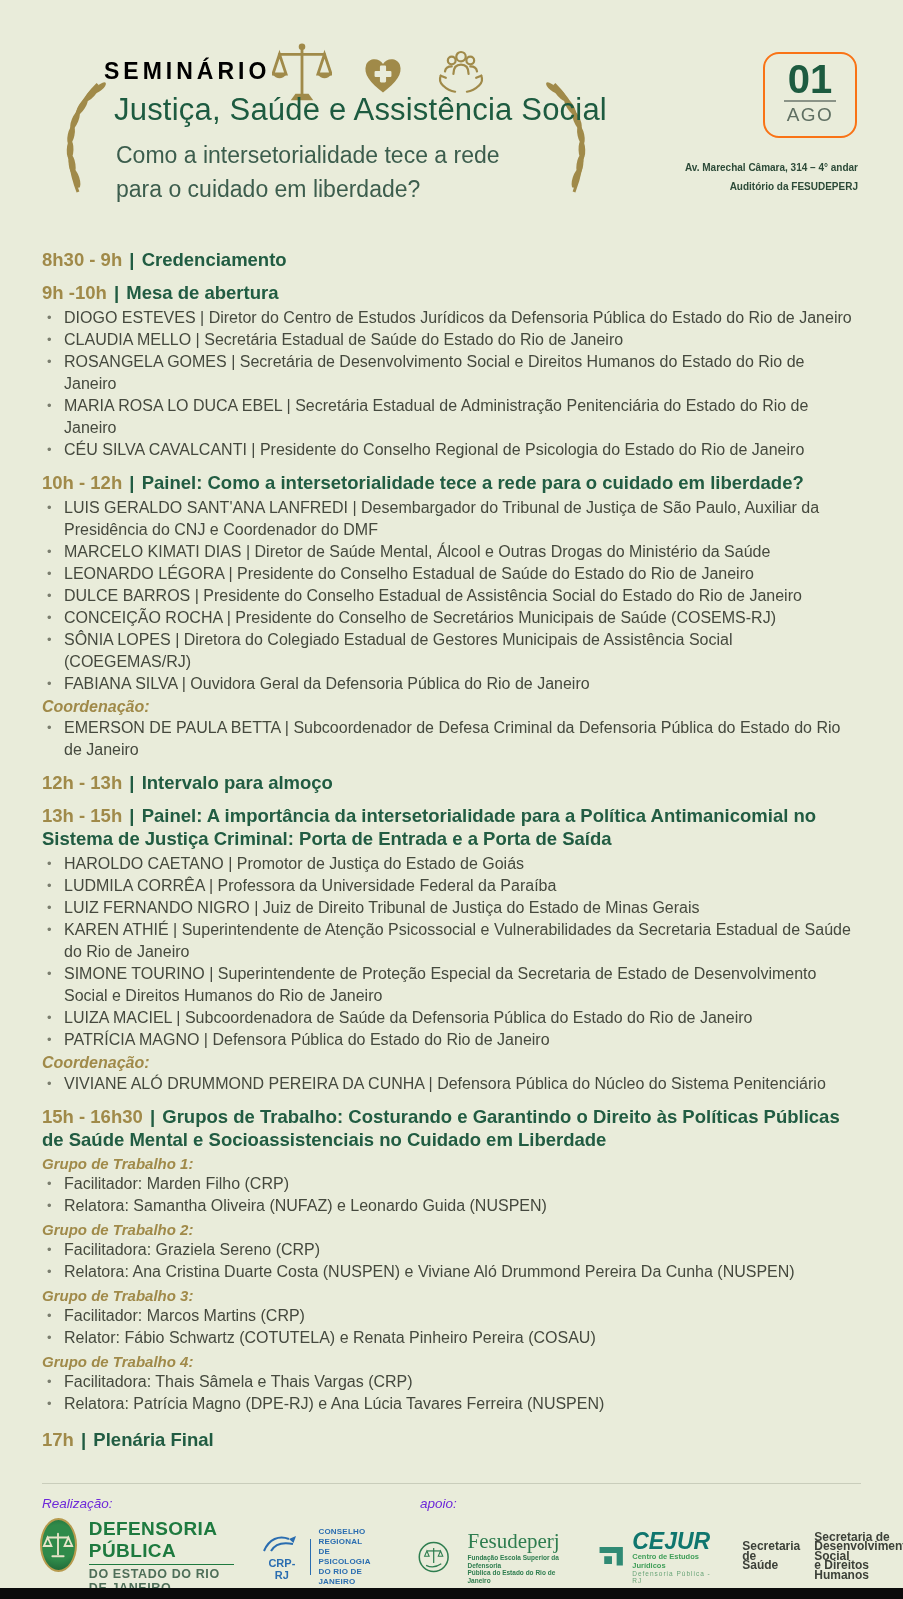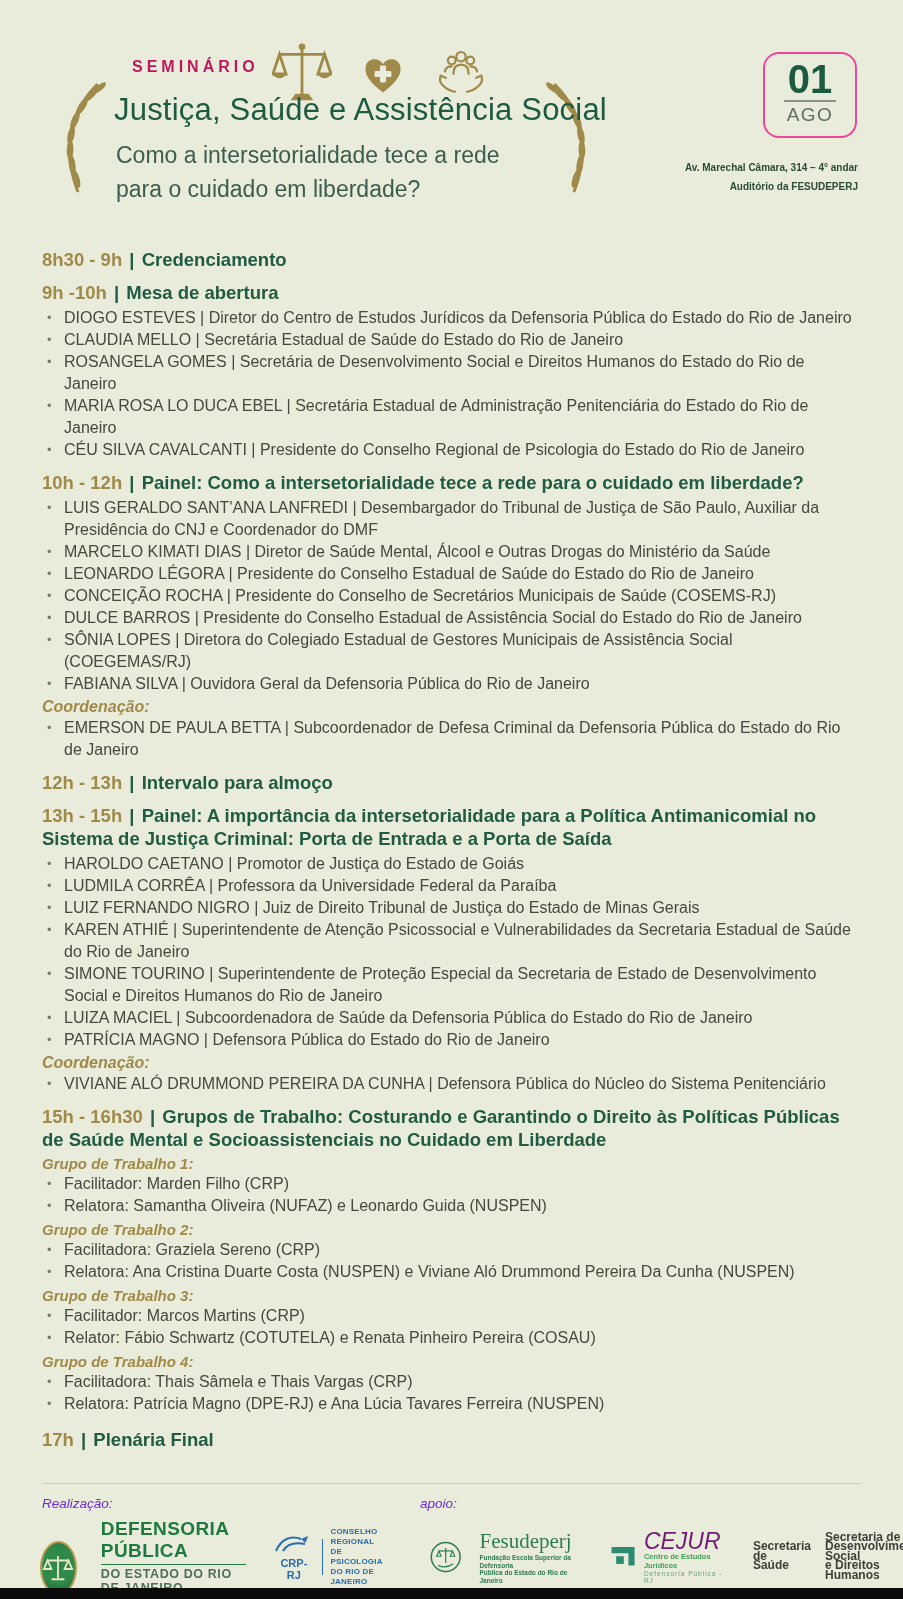--- a/index.html
+++ b/index.html
@@ -8,41 +8,41 @@
     background:#e9ecda;
     font-family:"Liberation Sans",sans-serif;
     position:relative;overflow:hidden;
     color:#45493e;
   }
   .page{position:absolute;inset:0;}
 
   
   .header{position:relative;height:238px;}
   .kicker{
-    position:absolute;left:132px;top:58px;
-    font-size:16px;font-weight:bold;letter-spacing:4px;
-    color:#be185d;
+    position:absolute;left:104px;top:58px;
+    font-size:23px;font-weight:bold;letter-spacing:4px;
+    color:#000000;
   }
   .icons-row{position:absolute;left:272px;top:42px;display:flex;align-items:center;gap:28px;}
   .icon-wrap{display:flex;align-items:center;justify-content:center;}
   .main-title{
     position:absolute;left:114px;top:92px;
     font-size:31px;font-weight:normal;color:#1d5b40;letter-spacing:0.2px;
   }
   .subtitle{
     position:absolute;left:116px;top:138px;
     font-size:23px;color:#3c5d4d;line-height:34px;font-weight:500;
   }
   .laurel{position:absolute;top:80px;}
   .laurel.left{left:46px;}
   .laurel.right{left:544px;transform:scaleX(-1);}
 
   .date-card{
     position:absolute;left:763px;top:52px;width:94px;height:86px;
-    border:2px solid #ec4899;border-radius:16px;
+    border:2px solid #f97316;border-radius:16px;
     text-align:center;box-sizing:border-box;
   }
   .date-day{font-size:40px;font-weight:bold;color:#1d5b40;line-height:42px;margin-top:4px;}
   .date-rule{width:52px;height:2px;background:#8a9387;margin:0 auto 2px;}
   .date-month{font-size:19px;color:#5f6f62;letter-spacing:1.5px;}
   .address{
     position:absolute;right:45px;top:158px;text-align:right;
     font-size:10px;font-weight:bold;color:#2c4a38;line-height:19px;
   }
 
@@ -77,21 +77,21 @@
   
   .footer{position:absolute;left:0;top:1480px;width:903px;}
   .footer-divider{margin:3px 42px 0;border-top:1px solid #c9cdbb;}
   .footer-label{position:absolute;top:16px;font-size:13.5px;color:#6d28d9;font-style:italic;}
   .footer-label.realizacao{left:42px;}
   .footer-label.apoio{left:420px;}
   .logos-row{
     position:absolute;top:38px;left:40px;right:12px;
     display:flex;align-items:center;
   }
-  .dp-logo{display:flex;align-items:flex-end;gap:24px;}
+  .dp-logo{display:flex;align-items:flex-start;gap:12px;}
   .dp-circle{
     width:54px;height:54px;border-radius:50%;
     background:radial-gradient(circle at 50% 45%, #2f8a4a 0 55%, #1c5e31 100%);
     border:2px solid #b79b4e;display:flex;align-items:center;justify-content:center;
     box-sizing:border-box;
   }
   .dp-text .l1{font-size:19px;font-weight:800;color:#1e7a3f;letter-spacing:0.4px;}
   .dp-text .rule{height:1px;background:#1e7a3f;margin:2px 0;}
   .dp-text .l2{font-size:12.5px;font-weight:600;color:#4e6e58;letter-spacing:0.6px;}
 
@@ -99,21 +99,21 @@
   .crp-mark{text-align:center;}
   .crp-abbr{font-size:11px;font-weight:800;color:#2a6db0;}
   .crp-div{width:1px;height:36px;background:#2a6db0;}
   .crp-lines{font-size:8px;font-weight:800;color:#2a6db0;line-height:10px;letter-spacing:0.2px;}
 
   .fes-logo{display:flex;align-items:center;gap:17px;margin-left:46px;}
   .fes-text .name{font-family:"Liberation Serif",serif;font-size:21px;color:#2e7d4f;}
   .fes-text .tag{font-size:6.5px;font-weight:bold;color:#2e7d4f;line-height:7.5px;}
 
   .cejur-logo{display:flex;align-items:center;gap:6px;margin-left:30px;}
-  .cejur-text .name{font-size:23px;font-weight:400;font-style:italic;color:#701a75;line-height:22px;}
+  .cejur-text .name{font-size:23px;font-weight:700;font-style:italic;color:#0f766e;line-height:22px;}
   .cejur-text .sub1{font-size:7.5px;color:#3f9e58;font-weight:bold;}
   .cejur-text .sub2{font-size:6.5px;color:#6aa478;letter-spacing:1px;}
 
   .sec-block{font-size:12px;font-weight:bold;color:#3c4038;line-height:9.5px;}
   .sec-block.saude{margin-left:26px;}
   .sec-block.desenv{margin-left:14px;}
 
   .gov-logo{display:flex;align-items:center;gap:5px;margin-left:20px;}
   .gov-emblem{
     width:30px;height:30px;border-radius:50%;
@@ -251,22 +251,22 @@
     <div class="session">
       <div class="session-head">
         <span class="time">10h - 12h</span>
         <span class="sep">|</span>
         <span class="stitle">Painel: Como a intersetorialidade tece a rede para o cuidado em liberdade?</span>
       </div>
       <ul class="speakers">
         <li>LUIS GERALDO SANT'ANA LANFREDI | Desembargador do Tribunal de Justiça de São Paulo, Auxiliar da Presidência do CNJ e Coordenador do DMF</li>
         <li>MARCELO KIMATI DIAS | Diretor de Saúde Mental, Álcool e Outras Drogas do Ministério da Saúde</li>
         <li>LEONARDO LÉGORA | Presidente do Conselho Estadual de Saúde do Estado do Rio de Janeiro</li>
+        <li>DULCE BARROS | Presidente do Conselho Estadual de Assistência Social do Estado do Rio de Janeiro</li>
         <li>CONCEIÇÃO ROCHA | Presidente do Conselho de Secretários Municipais de Saúde (COSEMS-RJ)</li>
-        <li>DULCE BARROS | Presidente do Conselho Estadual de Assistência Social do Estado do Rio de Janeiro</li>
         <li>SÔNIA LOPES | Diretora do Colegiado Estadual de Gestores Municipais de Assistência Social (COEGEMAS/RJ)</li>
         <li>FABIANA SILVA | Ouvidora Geral da Defensoria Pública do Rio de Janeiro</li>
       </ul>
       <div class="coord-label">Coordenação:</div>
       <ul class="speakers">
         <li>EMERSON DE PAULA BETTA | Subcoordenador de Defesa Criminal da Defensoria Pública do Estado do Rio de Janeiro</li>
       </ul>
     </div>
 
     <div class="session">

